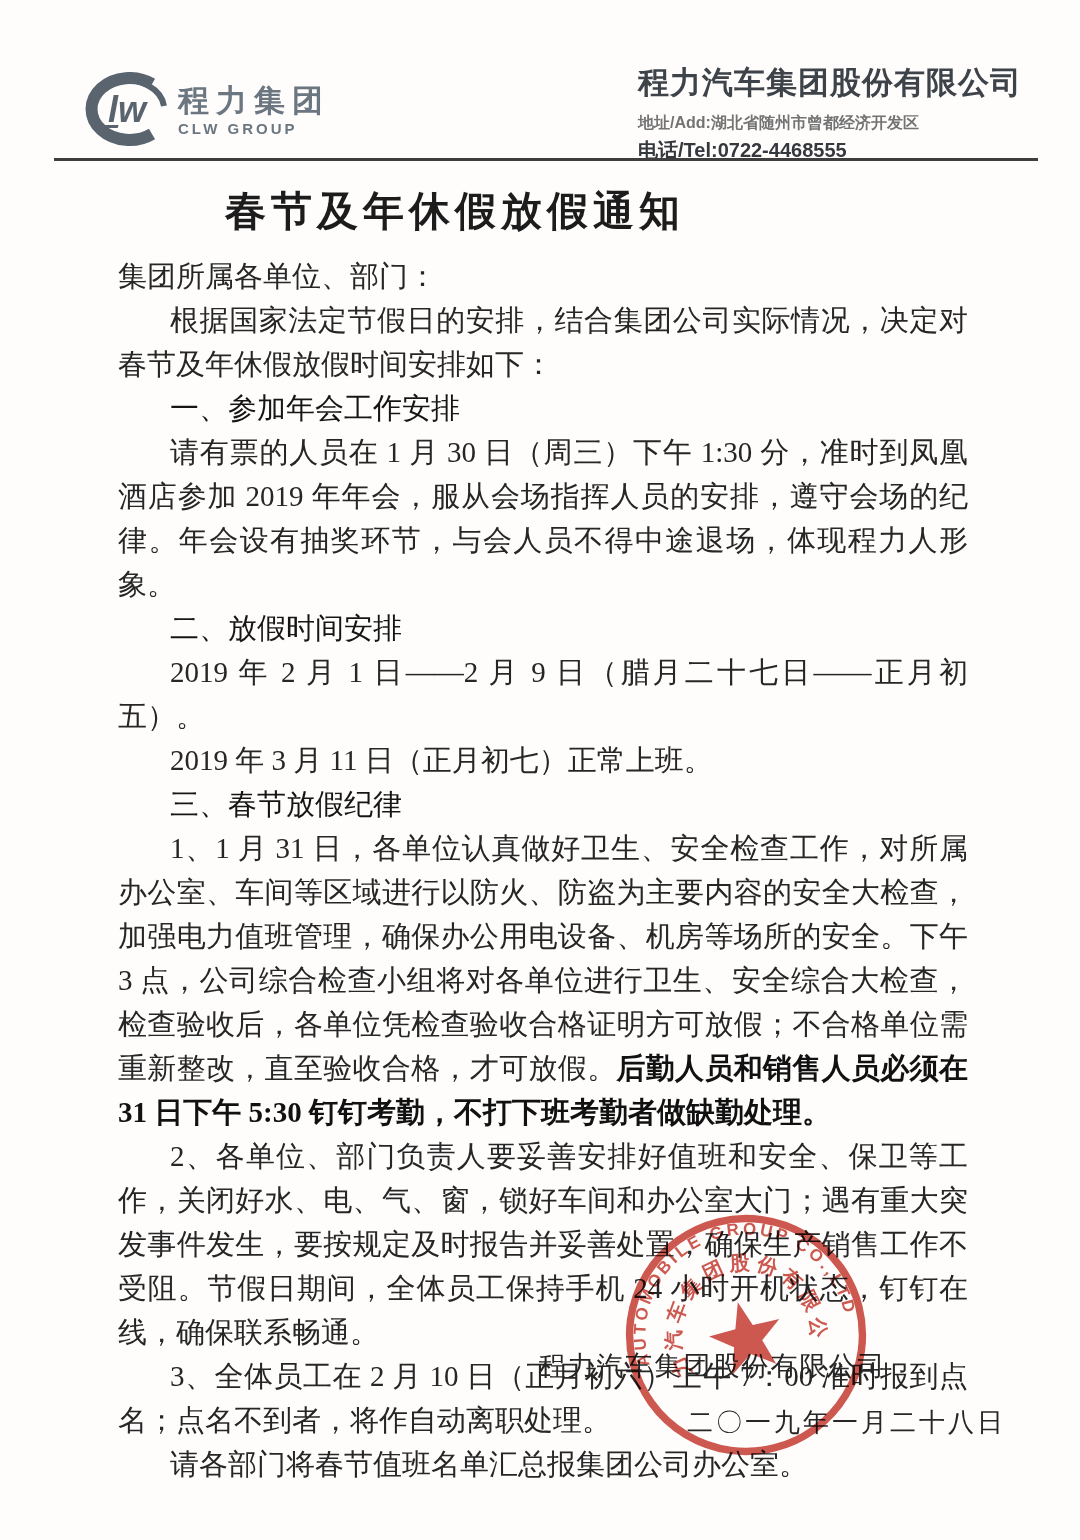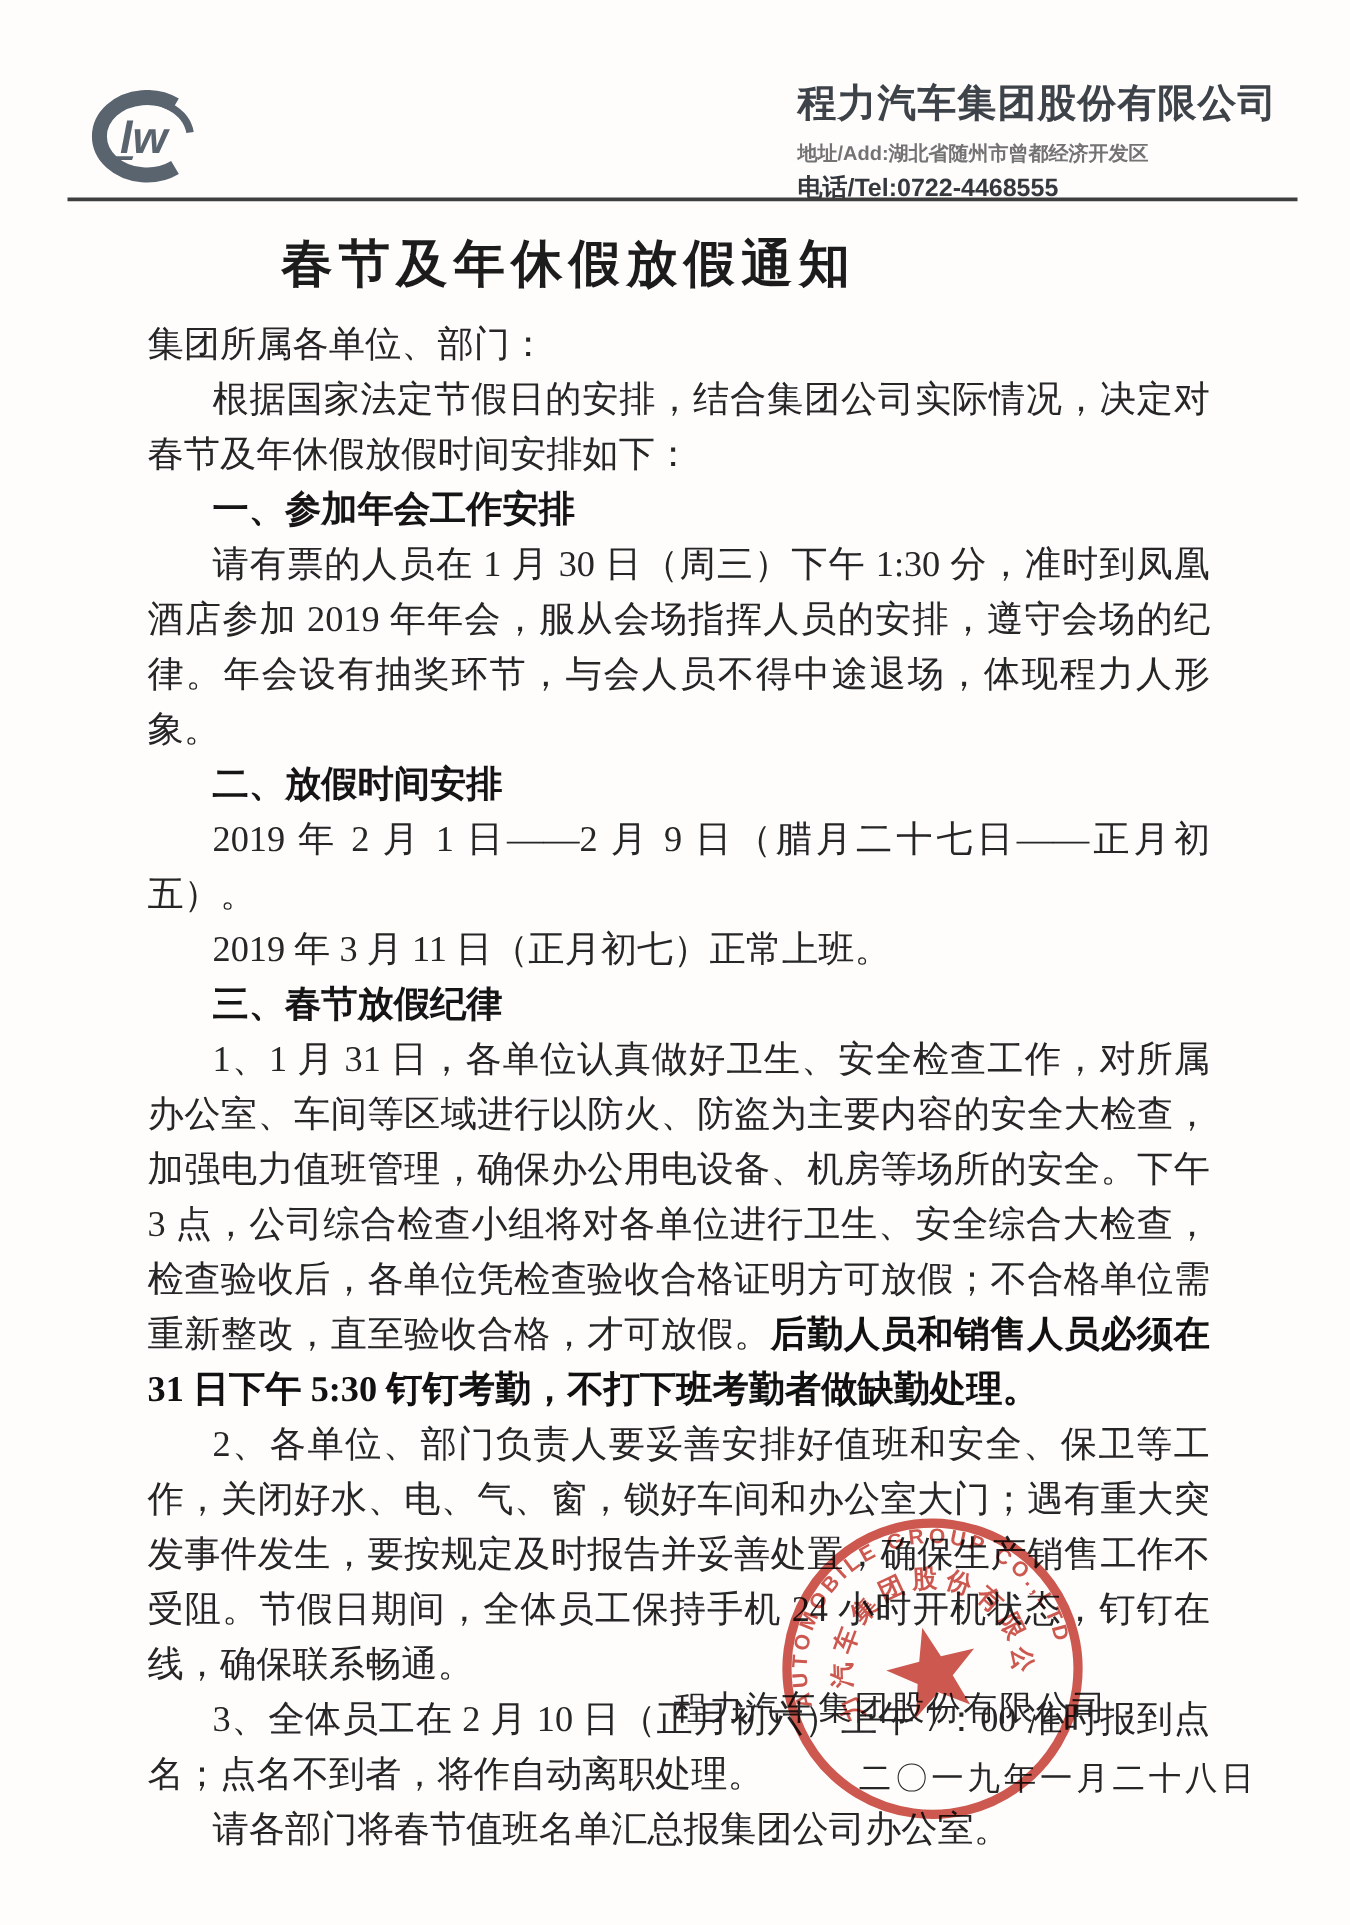--- a/index.html
+++ b/index.html
@@ -4,21 +4,21 @@
 <style>
   html,body{margin:0;padding:0;background:#d8d8d8;}
   .page{
     position:relative;width:1080px;height:1540px;margin:0 auto;
     background:#fefdfc;overflow:hidden;
     font-family:"Liberation Serif","DejaVu Serif",serif;
     color:#242424;
   }
   
   .letterhead{position:absolute;left:0;top:0;width:1080px;height:162px;}
-  .logo-block{position:absolute;left:66px;top:72px;display:flex;align-items:center;}
+  .logo-block{position:absolute;left:78px;top:72px;display:flex;align-items:center;}
   .logo-mark{width:92px;height:76px;}
   .logo-text{margin-left:8px;display:flex;flex-direction:column;line-height:1;}
   .logo-cn{font-family:"Liberation Sans","DejaVu Sans",sans-serif;font-weight:bold;
     font-size:31px;color:#6b7680;letter-spacing:7px;}
   .logo-en{font-family:"Liberation Sans","DejaVu Sans",sans-serif;font-weight:bold;
     font-size:15px;color:#6b7680;letter-spacing:3px;margin-top:5px;}
   .company-block{position:absolute;left:638px;top:62px;width:400px;
     font-family:"Liberation Sans","DejaVu Sans",sans-serif;}
   .company-name{font-size:31px;font-weight:bold;color:#3d4349;letter-spacing:1px;}
   .company-addr{font-size:16px;font-weight:bold;color:#737373;margin-top:9px;}
@@ -27,21 +27,21 @@
     background:#3e3e3e;}
   
   .doc-title{position:absolute;left:0;top:184px;width:910px;margin:0;
     text-align:center;font-size:41px;font-weight:bold;color:#1c1c1c;
     letter-spacing:5px;}
   
   .doc-body{position:absolute;left:118px;top:254px;width:850px;
     font-size:29px;line-height:44px;text-align:justify;color:#262626;}
   .doc-body p{margin:0;}
   .ind{text-indent:52px;}
-  .hd{font-weight:bold;color:#151515;}
+  .hd{font-weight:normal;color:#151515;}
   .doc-body strong{color:#111;}
   
   .sig-company{position:absolute;left:430px;top:1348px;width:565px;margin:0;
     text-align:center;font-size:27px;color:#262626;letter-spacing:2px;}
   .sig-date{position:absolute;left:430px;top:1394px;width:565px;margin:11px;
     text-align:right;font-size:26px;color:#262626;letter-spacing:3px;}
   
   .seal{position:absolute;left:619px;top:1208px;width:254px;height:254px;
     opacity:.84;mix-blend-mode:multiply;pointer-events:none;}
 </style>
@@ -51,20 +51,24 @@
 <div class="page">
 
   <header class="letterhead">
     <div class="logo-block">
       <svg class="logo-mark" viewBox="0 0 92 76" aria-hidden="true">
         <path d="M 74 12 A 38 31 0 1 0 74 62" stroke="#5a646f" stroke-width="12" fill="none"></path>
         <path d="M 40 8 A 40 30 0 0 1 86 34" stroke="#5a646f" stroke-width="6" fill="none"></path>
         <text x="30" y="50" font-family="Liberation Sans, sans-serif" font-style="italic" font-weight="bold" font-size="36" fill="#5a646f">lw</text>
         <rect x="34" y="53" width="26" height="3" fill="#5a646f" transform="skewX(-20)"></rect>
       </svg>
+      <div class="logo-text">
+        <span class="logo-cn">程力集团</span>
+        <span class="logo-en">CLW GROUP</span>
+      </div>
     </div>
     <div class="company-block">
       <div class="company-name">程力汽车集团股份有限公司</div>
       <div class="company-addr">地址/Add:湖北省随州市曾都经济开发区</div>
       <div class="company-tel">电话/Tel:0722-4468555</div>
     </div>
   </header>
   <div class="header-rule"></div>
 
   <h1 class="doc-title">春节及年休假放假通知</h1>

